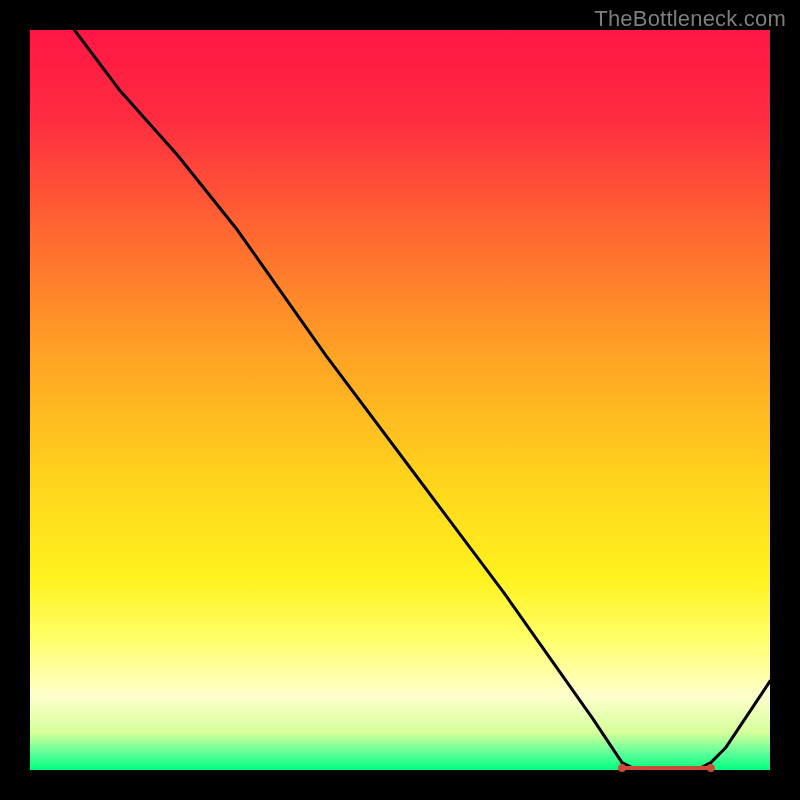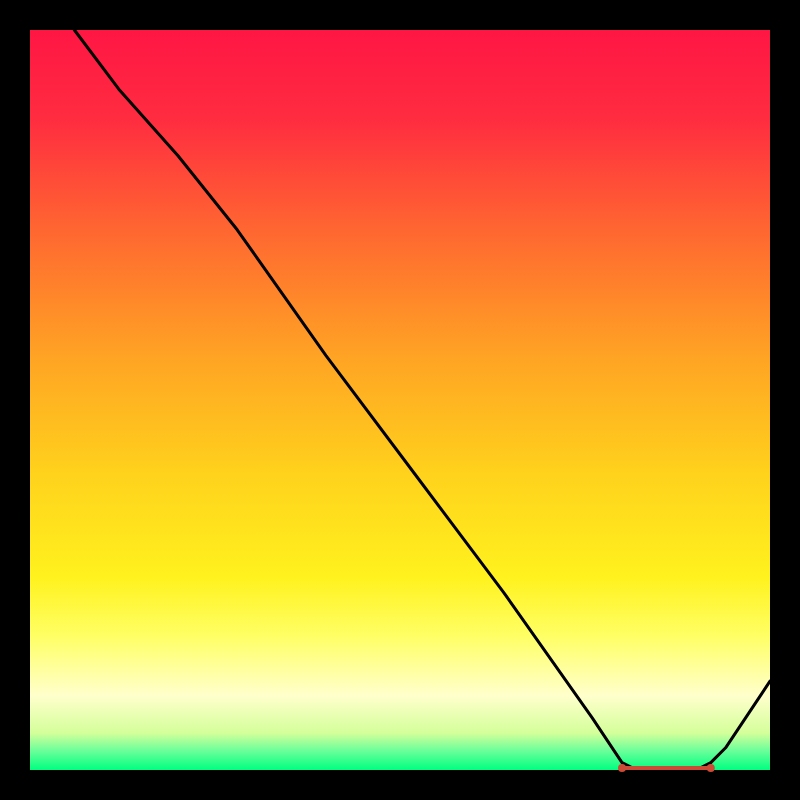--- a/index.html
+++ b/index.html
@@ -27,20 +27,21 @@
   }
   svg {
     display: block;
   }
 </style>
 </head>
 <body>
 
 <div class="chart-wrap">
 
+  <div class="watermark">TheBottleneck.com</div>
 
   <svg id="chart-svg" width="800" height="800" viewBox="0 0 800 800">
     <defs>
       <linearGradient id="bgGrad" x1="0" y1="0" x2="0" y2="1">
           <stop offset="0.00%" stop-color="#ff1644"></stop>
           <stop offset="12.00%" stop-color="#ff2c40"></stop>
           <stop offset="28.00%" stop-color="#ff6a30"></stop>
           <stop offset="44.00%" stop-color="#ffa324"></stop>
           <stop offset="60.00%" stop-color="#ffd21c"></stop>
           <stop offset="74.00%" stop-color="#fff21e"></stop>

